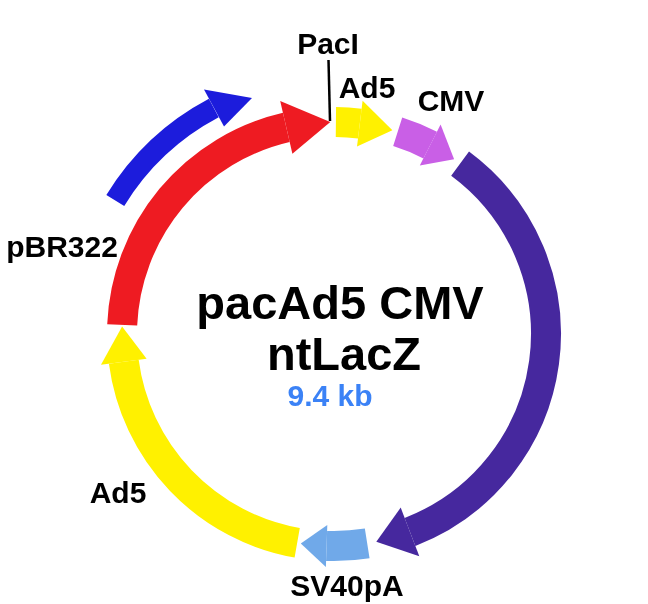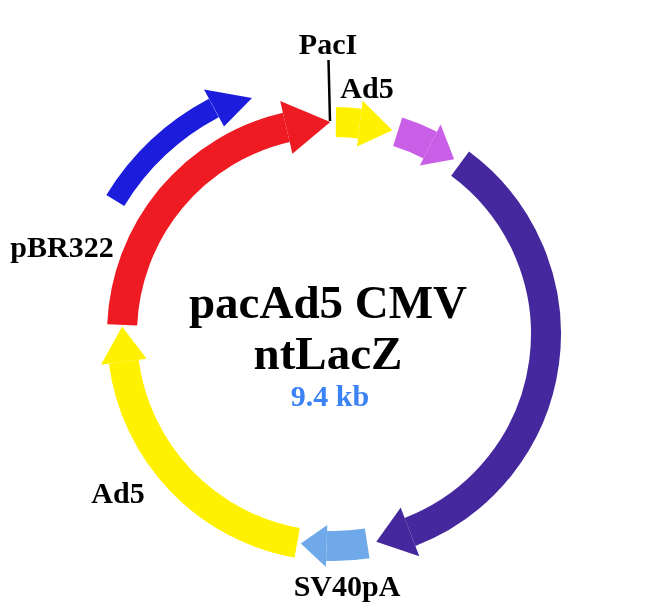--- a/index.html
+++ b/index.html
@@ -1,18 +1,18 @@
 <!DOCTYPE html>
 <html><head>
 <meta charset="utf-8">
 <style>
   html,body { margin:0; padding:0; background:#ffffff; }
   .stage {
     position:relative; width:648px; height:604px; background:#ffffff;
-    font-family:Liberation Serif, serif; overflow:hidden;
+    font-family:Liberation Sans, sans-serif; overflow:hidden;
   }
   .stage svg { position:absolute; left:0; top:0; }
   .arc { fill:none; stroke-width:30; stroke-linecap:butt; }
   .arc-outer { fill:none; stroke-width:21; stroke-linecap:butt; }
   .tick { stroke:#000000; stroke-width:2.5; }
   .label {
     position:absolute; transform:translate(-50%,-50%);
     font-weight:bold; font-size:30px; color:#000; white-space:nowrap;
     line-height:1;
   }
@@ -52,21 +52,22 @@
 
     <path class="arc" d="M 297.2 542.8 A 212 212 0 0 1 123.8 361.7" stroke="#FFF100"></path>
     <polygon points="122.1,326.6 101.0,364.7 146.6,358.7" fill="#FFF100"></polygon>
 
     <path class="arc-outer" d="M 115.3 200.4 A 256 256 0 0 1 213.8 108.0" stroke="#1C1CDC"></path>
     <polygon points="252,98 204,89.5 224,126.5" fill="#1C1CDC"></polygon>
   </svg>
 
   <div class="label" style="left:328px;top:44px">PacI</div>
   <div class="label" style="left:367px;top:88px">Ad5</div>
+  <div class="label" style="left:451px;top:101px">CMV</div>
   <div class="label" style="left:347px;top:586px">SV40pA</div>
   <div class="label" style="left:118px;top:493px">Ad5</div>
   <div class="label" style="left:62px;top:247px">pBR322</div>
 
-  <div class="title-line" style="left:328px;top:302px">pacAd5 CMV</div>
-  <div class="title-line" style="left:328px;top:353px">ntLacZ</div>
+  <div class="title-line" style="left:340px;top:302px">pacAd5 CMV</div>
+  <div class="title-line" style="left:344px;top:353px">ntLacZ</div>
   <div class="title-size" style="left:330px;top:396px">9.4 kb</div>
 
 </div>
 
 </body></html>

